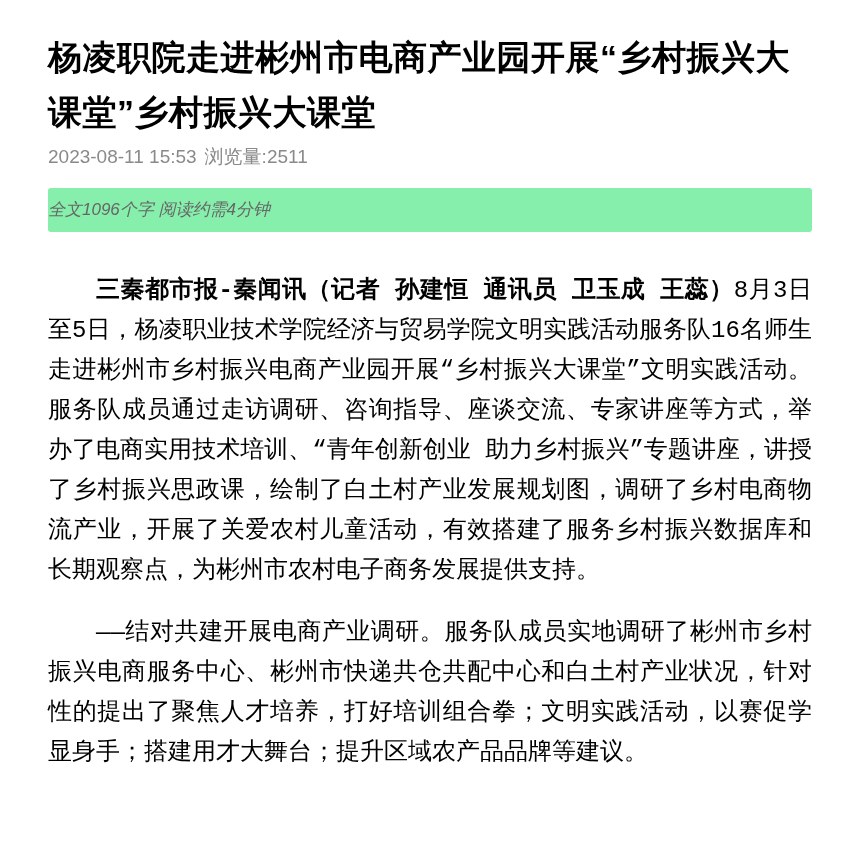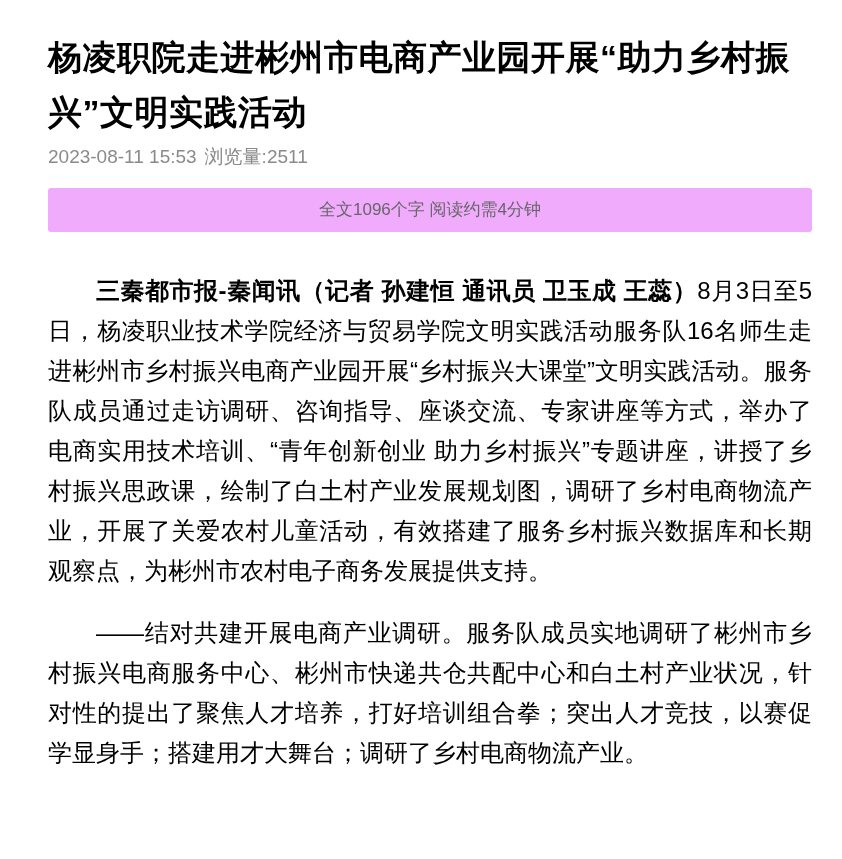--- a/index.html
+++ b/index.html
@@ -29,62 +29,64 @@
     line-height: 17px;
     color: #8a8a8a;
   }
   .article-meta .view-count {
     margin-left: 8px;
   }
   .info-bar {
     margin-top: 23px;
     height: 44px;
     line-height: 44px;
-    background: #f0abfc;
+    background: #86efac;
     border-radius: 3px;
-    text-align: center;
+    text-align: left;
     font-size: 17px;
     color: #666666;
+    font-style: italic;
   }
   .article-body {
     margin-top: 39px;
     color: #000000;
   }
   .article-body p {
     margin: 0;
     font-size: 24px;
     line-height: 40px;
     text-indent: 2em;
     text-align: justify;
     text-justify: inter-ideograph;
+    font-family: Liberation Mono, monospace;
   }
   .article-body p + p {
     margin-top: 22px;
   }
   .article-body .lead {
     font-weight: 700;
   }
 </style>
 </head>
 <body>
 
 <div class="page">
 
-  <h1 class="article-title">杨凌职院走进彬州市电商产业园开展“助力乡村振兴”文明实践活动</h1>
+  <h1 class="article-title">杨凌职院走进彬州市电商产业园开展“乡村振兴大课堂”乡村振兴大课堂</h1>
 
   <div class="article-meta">
     <span>2023-08-11 15:53</span><span class="view-count">浏览量:2511</span>
   </div>
 
   <div class="info-bar">
     <span>全文1096个字 阅读约需4分钟</span>
   </div>
 
   <div class="article-body">
     <p>
       <span class="lead">三秦都市报-秦闻讯（记者 孙建恒 通讯员 卫玉成 王蕊）</span><span>8月3日至5日，杨凌职业技术学院经济与贸易学院文明实践活动服务队16名师生走进彬州市乡村振兴电商产业园开展“乡村振兴大课堂”文明实践活动。服务队成员通过走访调研、咨询指导、座谈交流、专家讲座等方式，举办了电商实用技术培训、“青年创新创业 助力乡村振兴”专题讲座，讲授了乡村振兴思政课，绘制了白土村产业发展规划图，调研了乡村电商物流产业，开展了关爱农村儿童活动，有效搭建了服务乡村振兴数据库和长期观察点，为彬州市农村电子商务发展提供支持。</span>
     </p>
     <p>
-      <span class="lead"></span><span>——结对共建开展电商产业调研。服务队成员实地调研了彬州市乡村振兴电商服务中心、彬州市快递共仓共配中心和白土村产业状况，针对性的提出了聚焦人才培养，打好培训组合拳；突出人才竞技，以赛促学显身手；搭建用才大舞台；调研了乡村电商物流产业。</span>
+      <span class="lead"></span><span>——结对共建开展电商产业调研。服务队成员实地调研了彬州市乡村振兴电商服务中心、彬州市快递共仓共配中心和白土村产业状况，针对性的提出了聚焦人才培养，打好培训组合拳；文明实践活动，以赛促学显身手；搭建用才大舞台；提升区域农产品品牌等建议。</span>
     </p>
   </div>
 
 </div>
 
 </body></html>

